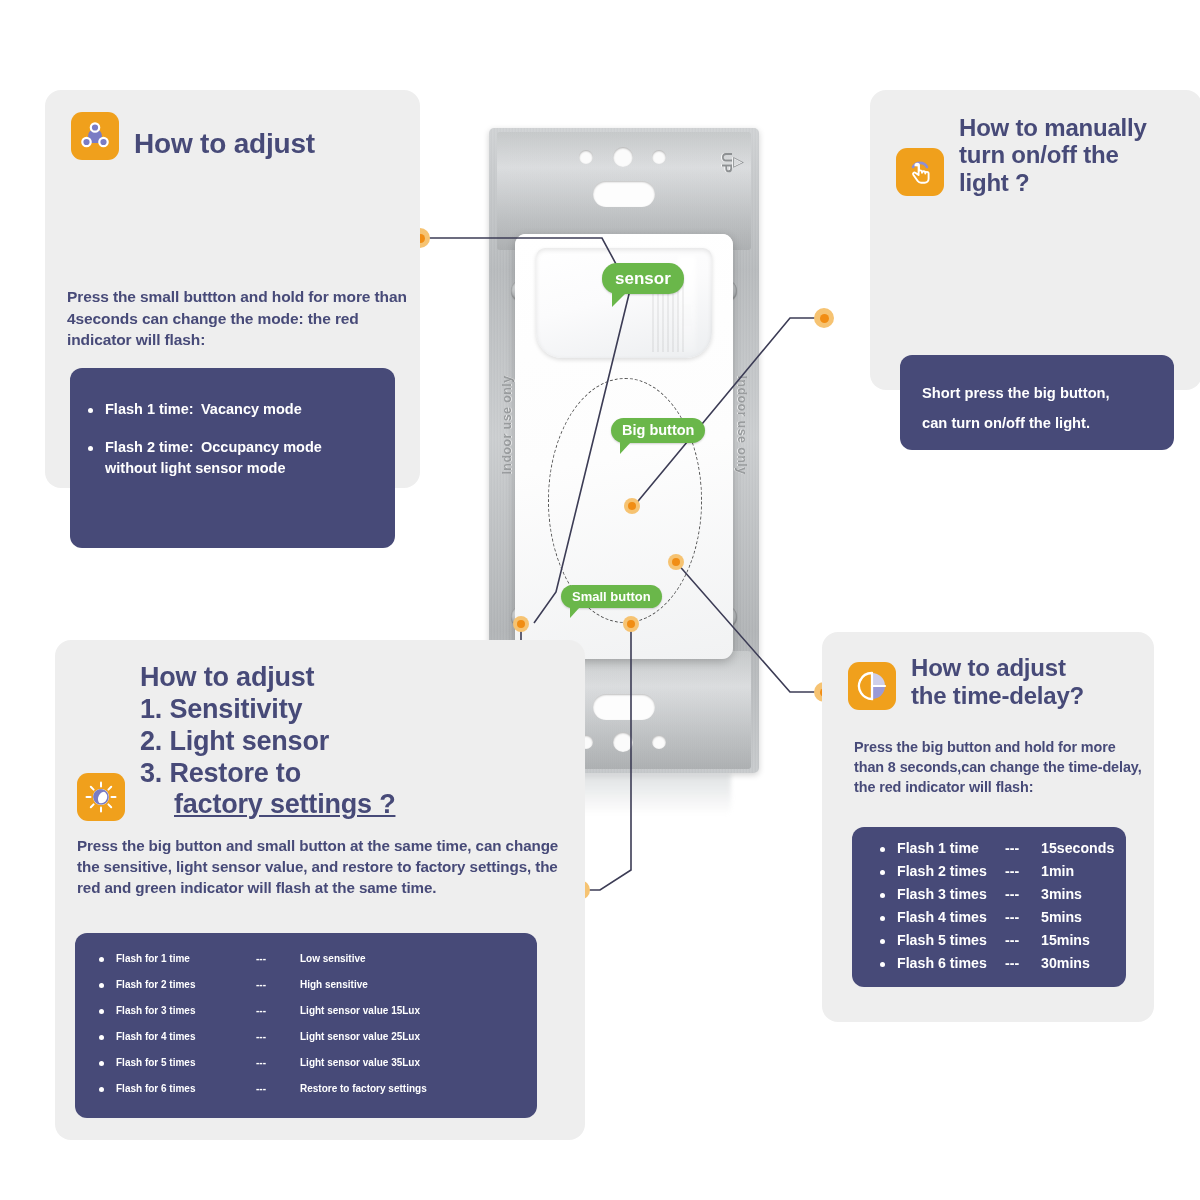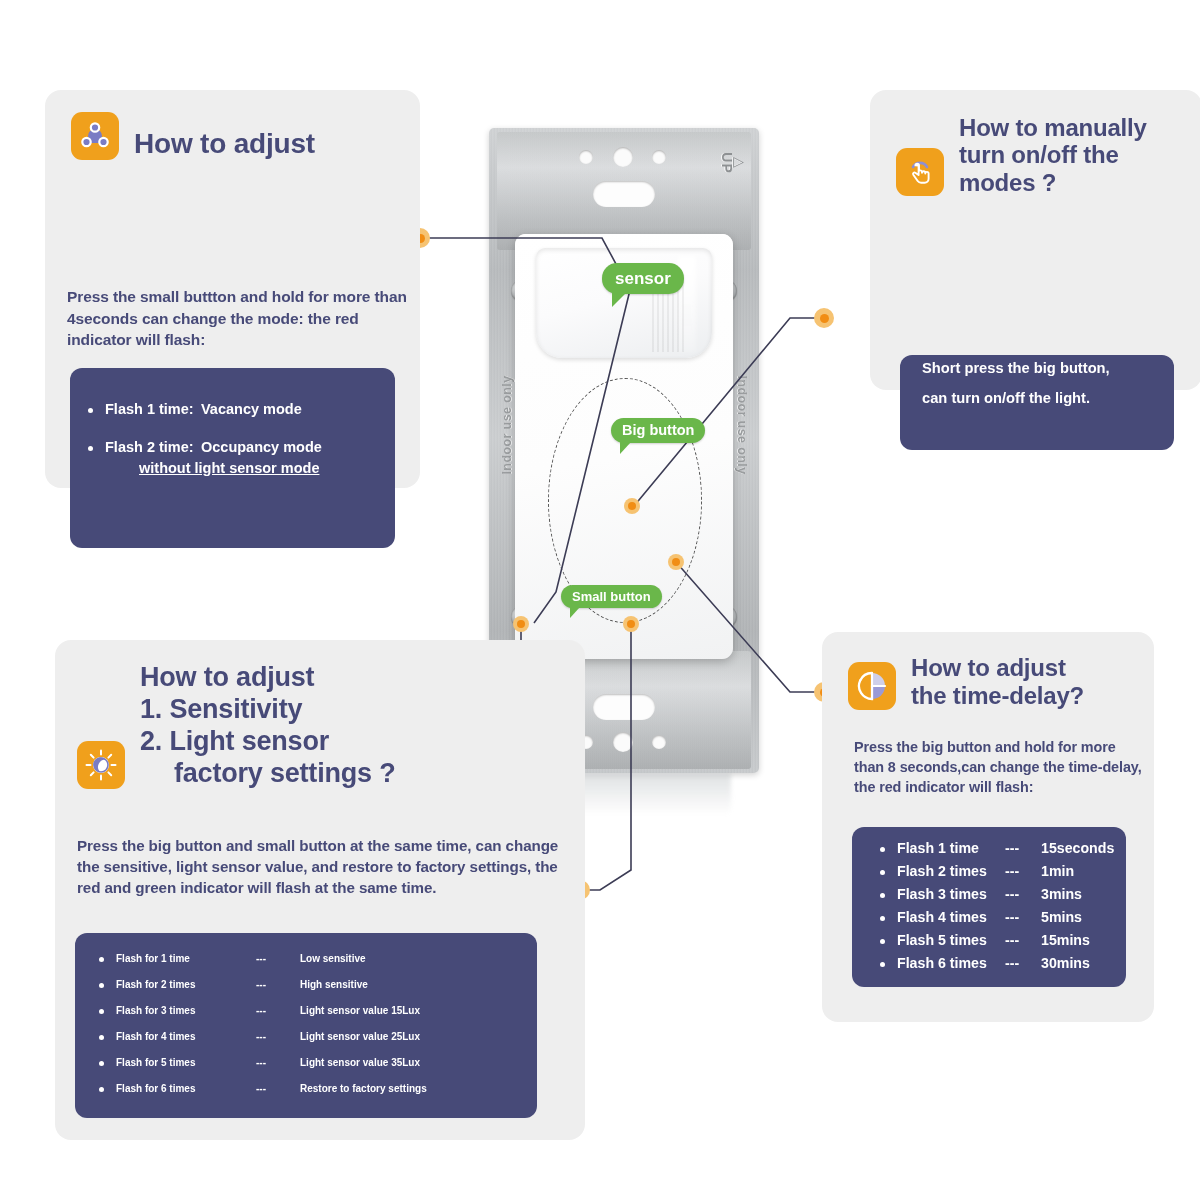--- a/index.html
+++ b/index.html
@@ -66,25 +66,25 @@
   .row .c3{flex:1 1 auto;}
 
   
   #panel-modes .phead{padding:22px 0 0 26px;}
   #panel-modes .ptitle{font-size:28px;}
   #panel-modes .pbody{position:absolute;left:22px;top:196px;font-size:15.5px;line-height:21.5px;width:340px;}
   #panel-modes .darkbox{position:absolute;left:25px;top:278px;width:325px;height:180px;padding:32px 0 0 16px;}
   #panel-modes .darkbox li{font-size:14.5px;line-height:19px;margin-bottom:19px;}
   #panel-modes .darkbox li .lbl{display:inline-block;min-width:96px;}
   #panel-modes .darkbox li.cont{padding-left:19px;margin-top:-17px;margin-bottom:0;}
-  #panel-modes .darkbox li.cont span{margin-left:34px;text-decoration:underline;}
+  #panel-modes .darkbox li.cont span{}
 
   #panel-manual .phead{padding:24px 0 0 26px;}
   #panel-manual .ptitle{font-size:24px;}
-  #panel-manual .darkbox{position:absolute;left:30px;top:265px;width:274px;height:95px;padding:4px 0 0 22px;}
+  #panel-manual .darkbox{position:absolute;left:30px;top:265px;width:274px;height:95px;padding:29px 0 0 22px;}
   #panel-manual .darkbox p{margin:0 0 12px 0;font-size:14.7px;font-weight:700;line-height:18px;}
 
   #panel-sensitivity .phead{padding:22px 0 0 22px;}
   #panel-sensitivity .ptitle{font-size:27px;line-height:1.18;}
   #panel-sensitivity .pbody{position:absolute;left:22px;top:195px;font-size:15.2px;line-height:21px;width:490px;}
   #panel-sensitivity .darkbox{position:absolute;left:20px;top:293px;width:462px;height:185px;padding:17px 0 0 22px;}
   #panel-sensitivity .darkbox li{font-size:10px;line-height:18px;margin-bottom:8px;}
   #panel-sensitivity .darkbox .c1{min-width:140px;}
   #panel-sensitivity .darkbox .c2{min-width:44px;}
 
@@ -316,21 +316,21 @@
     <div class="phead">
       <div class="picon">
         <svg class="ic" width="32" height="32" viewBox="0 0 32 32">
           <path d="M9 11 A8 8 0 0 1 23 11" fill="none" stroke="#8f8fd0" stroke-width="2.6" stroke-linecap="round"></path>
           <path d="M14.6 9.5 v9.6 l-3.3-2.4 c-1.3-0.9 -2.9 0.7 -2 2.1 l4.4 6.2 c0.8 1.1 2 1.7 3.4 1.7 h3.6 c2.2 0 3.9-1.7 3.9-3.9 v-5.2 c0-0.9-0.8-1.7-1.7-1.7 -0.9 0-1.6 0.7-1.6 1.6 v-0.6 c0-0.9-0.8-1.7-1.7-1.7 -0.9 0-1.6 0.7-1.6 1.6 v-0.7 c0-0.9-0.8-1.7-1.7-1.7 -0.5 0-1 0.2-1.3 0.6 v-5.6 c0-1-0.8-1.8-1.8-1.8 -1 0-1.8 0.8-1.8 1.8 z" fill="none" stroke="#ffffff" stroke-width="1.9" stroke-linejoin="round"></path>
         </svg>
       </div>
       <div class="ptitle">
         <div>How to manually</div>
         <div>turn on/off the</div>
-        <div>modes ?</div>
+        <div>light ?</div>
       </div>
     </div>
     <div class="darkbox">
       <p>Short press the big button,</p>
       <p>can turn on/off the light.</p>
     </div>
   </div>
 
   <div class="panel" id="panel-sensitivity">
     <div class="phead">
@@ -348,21 +348,22 @@
           </g>
           <circle cx="17" cy="17" r="8" fill="#ffffff"></circle>
           <path d="M21.5 11.5 a7 7 0 1 0 -6.2 11.8 a7.6 7.6 0 0 1 6.2 -11.8 z" fill="#7a7cc4"></path>
           <circle cx="17" cy="17" r="7" fill="none" stroke="#7a7cc4" stroke-width="1.6"></circle>
         </svg>
       </div>
       <div class="ptitle">
         <div>How to adjust</div>
         <div>1. Sensitivity</div>
         <div>2. Light sensor</div>
-        <div style="padding-left:34px;">factory settings ?</div>
+        <div>3. Restore to</div>
+        <div style="padding-left:34px;text-decoration:underline;">factory settings ?</div>
       </div>
     </div>
 
     <div class="pbody">Press the big button and small button at the same time, can change the sensitive, light sensor value, and restore to factory settings, the red and green indicator will flash at the same time.</div>
 
     <div class="darkbox">
       <ul>
         <li>
             <div class="row">
               <div class="c1">Flash for 1 time</div>

